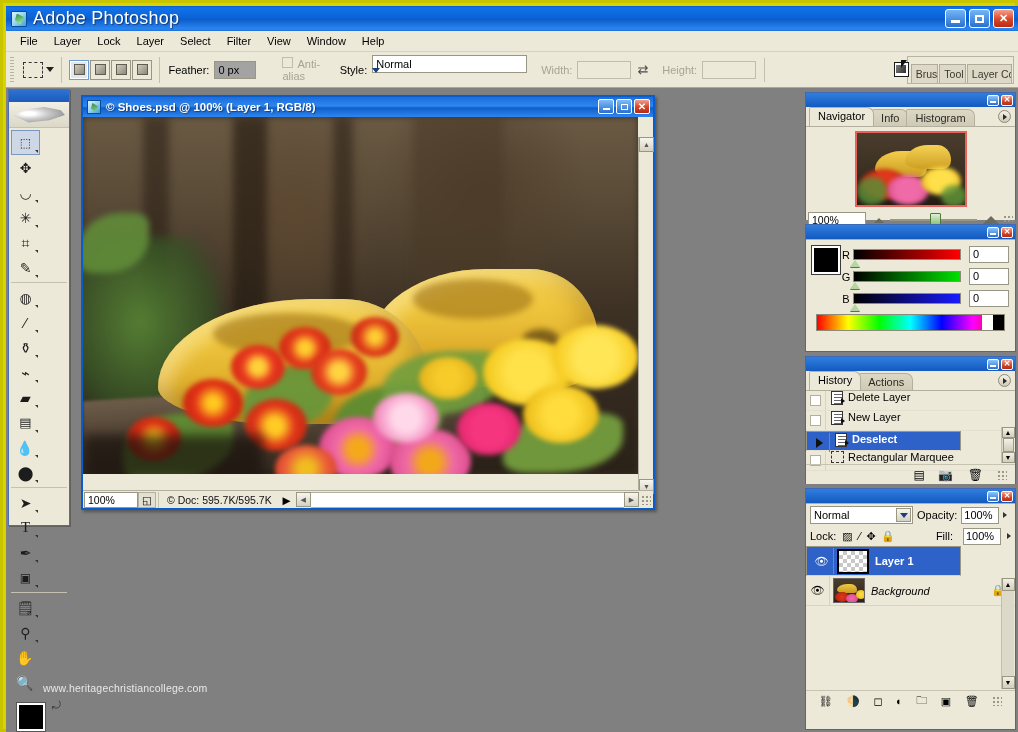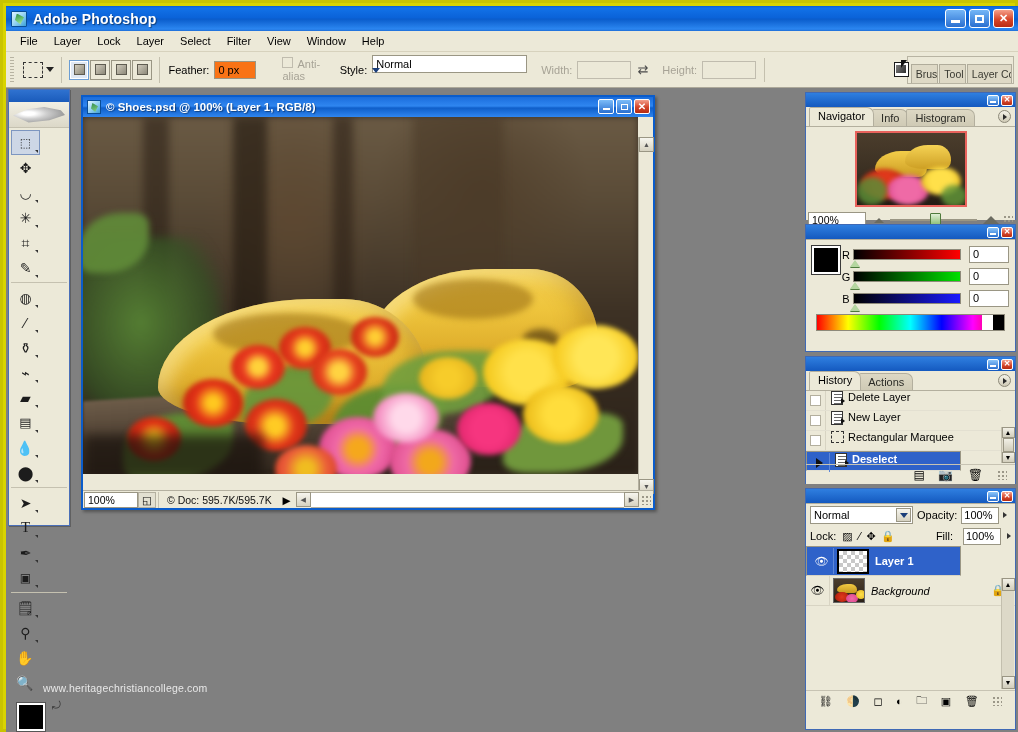--- a/index.html
+++ b/index.html
@@ -25,21 +25,21 @@
     width:16px; height:16px; margin-right:6px;
     background:linear-gradient(135deg,#dff3ff 0%,#9fd8f5 45%,#3aa0d8 100%);
     border:1px solid #0a4d96; border-radius:1px; position:relative;
   }
   .ps-icon:after{
     content:""; position:absolute; left:3px; top:2px; width:9px; height:11px;
     background:linear-gradient(160deg,#2f8c4a,#7ad07a 60%,#cfe9c0);
     clip-path:polygon(20% 0,100% 35%,60% 100%,0 60%);
   }
   .titlebar .ttl {
-    color:#fff; font-weight:bold; font-size:14px; letter-spacing:.2px;
+    color:#fff; font-weight:normal; font-size:18px; letter-spacing:.2px;
     text-shadow:1px 1px 1px rgba(0,0,0,.45);
   }
   .wbtns { position:absolute; right:4px; top:3px; display:flex; gap:3px; }
   .wbtn {
     width:21px; height:19px; border:1px solid #ffffff; border-radius:3px;
     display:flex; align-items:center; justify-content:center;
     color:#fff; font-size:11px; font-weight:bold; line-height:1;
   }
   .wbtn.min { background:linear-gradient(to bottom,#74b6f7,#2a6fd0); }
   .wbtn.max { background:linear-gradient(to bottom,#74b6f7,#2a6fd0); }
@@ -75,21 +75,21 @@
   .tri-dn { width:0;height:0;border-left:4px solid transparent;border-right:4px solid transparent;border-top:5px solid #222; }
   .selmodes { display:flex; gap:1px; padding:0 7px; border-right:1px solid #c4c0ae; height:26px; align-items:center; }
   .smbtn { width:20px; height:20px; border:1px solid #9a9684; background:#ece9d8;
            display:flex; align-items:center; justify-content:center; }
   .smbtn.active { border:1px solid #6b9dd4; background:#dfe8f4; box-shadow:inset 0 0 0 1px #fff; }
   .smbtn i { display:block; width:11px; height:11px; background:linear-gradient(135deg,#cfcabb,#8d897a);
              border:1px solid #5f5c51; }
   .fld-label { font-size:11px; color:#000; margin:0 5px 0 8px; }
   .fld-label.dim { color:#a7a396; }
   .inp {
-    height:18px; border:1px solid #9a9684; background:#f97316; font-size:11px;
+    height:18px; border:1px solid #9a9684; background:#a3a3a3; font-size:11px;
     padding:1px 3px; font-family:"Liberation Sans", sans-serif;
   }
   .inp.dim { background:#ece9d8; border-color:#c0bcae; color:#a7a396; }
   .chk { width:11px;height:11px;border:1px solid #c0bcae;background:#ece9d8;display:inline-block;margin-right:4px; }
   .sel-wrap { position:relative; }
   .sel {
     height:18px; width:155px; border:1px solid #9a9684; background:#fff; font-size:11px;
     padding:1px 18px 1px 3px; display:flex; align-items:center;
   }
   .swapicon { font-size:13px; color:#4a4a4a; margin:0 6px; }
@@ -677,37 +677,37 @@
       </div>
       <div class="hrow">
         <div class="hcheck">
             <span class="hcheckbox"></span>
           </div>
         <div class="hico">
             <span class="sheet"></span>
           </div>
         <span>New Layer</span>
       </div>
+      <div class="hrow sel">
+        <div class="hcheck" style="border-right:1px solid #5d86d8">
+            <span style="width:0;height:0;border-left:7px solid #111;border-top:5px solid transparent;border-bottom:5px solid transparent;display:block"></span>
+          </div>
+        <div class="hico">
+            <span class="sheet"></span>
+          </div>
+        <span>Deselect</span>
+      </div>
       <div class="hrow">
         <div class="hcheck">
             <span class="hcheckbox"></span>
           </div>
         <div class="hico">
             <span class="marqico"></span>
           </div>
         <span>Rectangular Marquee</span>
-      </div>
-      <div class="hrow sel">
-        <div class="hcheck" style="border-right:1px solid #5d86d8">
-            <span style="width:0;height:0;border-left:7px solid #111;border-top:5px solid transparent;border-bottom:5px solid transparent;display:block"></span>
-          </div>
-        <div class="hico">
-            <span class="sheet"></span>
-          </div>
-        <span>Deselect</span>
       </div>
       <div class="scrollcol">
         <div class="scbtn2">▲</div>
         <div style="flex:1"></div>
         <div style="width:11px;height:16px;background:linear-gradient(to bottom,#f2f0e6,#cfcbb9);border:1px solid #9a9684;"></div>
         <div style="flex:1"></div>
         <div class="scbtn2">▼</div>
       </div>
       <div class="histfoot" style="position:absolute;left:0;bottom:0;width:100%">
         <span style="font-size:12px">▤</span>

